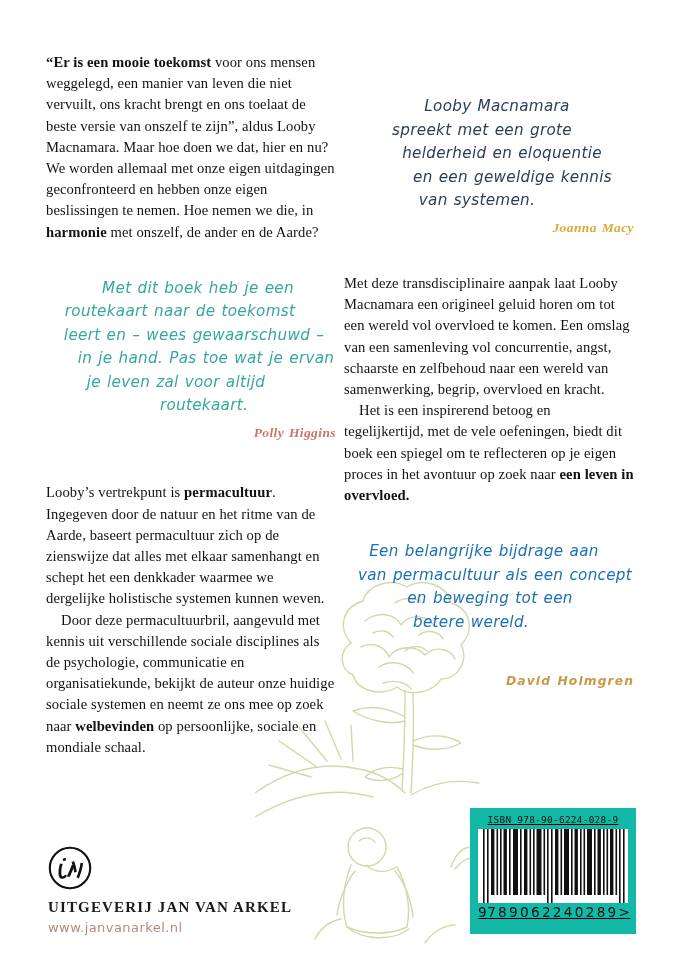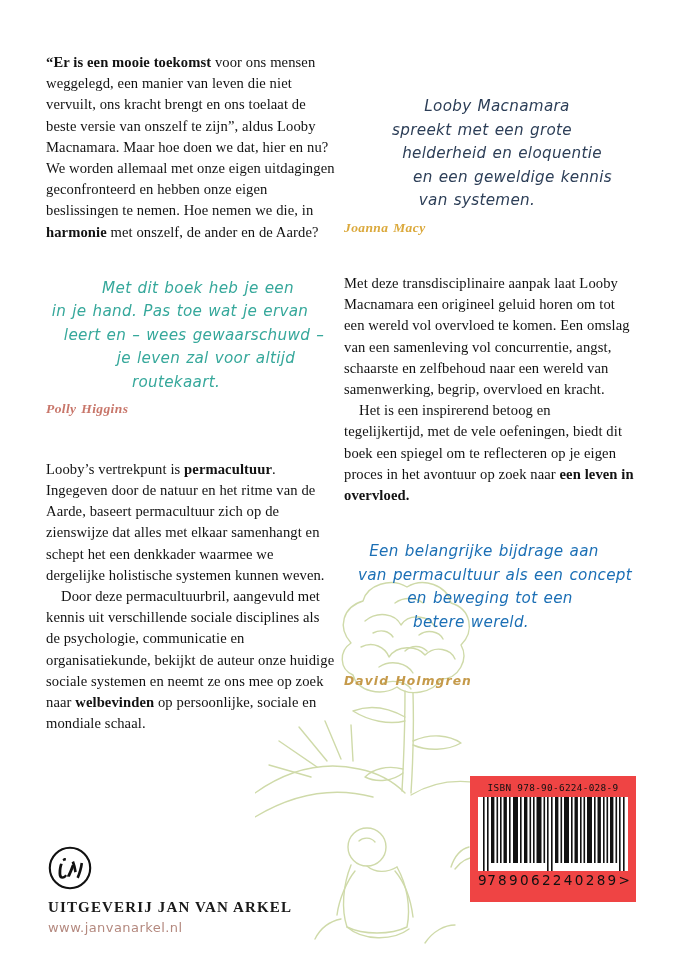--- a/index.html
+++ b/index.html
@@ -79,21 +79,21 @@
   .quote-navy .qline:nth-child(5) { padding-right: 24px; }
 
   .quote-blue .qline:nth-child(1) { padding-right: 10px; }
   .quote-blue .qline:nth-child(2) { padding-left: 12px; }
   .quote-blue .qline:nth-child(3) { padding-left: 2px; }
   .quote-blue .qline:nth-child(4) { padding-right: 36px; }
   .quote-blue .qline:nth-child(5) { padding-left: 58px; }
 
   .attrib {
     display: block;
-    text-align: left;
+    text-align: right;
     margin-top: 3px;
   }
   .attrib-serif {
     font-family: "Liberation Serif", serif;
     font-style: italic;
     font-weight: bold;
     font-size: 13.5px;
     letter-spacing: .4px;
   }
   .attrib-sans {
@@ -131,26 +131,27 @@
     letter-spacing: .45px;
     color: #b4897f;
     margin-top: 4px;
     white-space: nowrap;
   }
 
   
   #barcode-box {
     position: absolute;
     left: 470px;
-    top: 776px;
+    top: 808px;
     width: 166px;
     height: 126px;
-    background: #ef4444;
+    background: #14b8a6;
     z-index: 3;
     padding: 0;
+    text-decoration: underline;
   }
   #isbn-text {
     font-family: "DejaVu Sans Mono", monospace;
     font-size: 9.4px;
     letter-spacing: .3px;
     color: #111;
     text-align: center;
     padding-top: 6px;
   }
   #barcode-bars {
@@ -223,22 +224,23 @@
   </svg>
 
   <div class="column" id="left-column">
 
     <p class="body-par"><b>“Er is een mooie toekomst</b><span> voor ons mensen weggelegd, een manier van leven die niet vervuilt, ons kracht brengt en ons toelaat de beste versie van onszelf te zijn”, aldus Looby Macnamara. Maar hoe doen we dat, hier en nu? We worden allemaal met onze eigen uitdagingen geconfronteerd en hebben onze eigen beslissingen te nemen. Hoe nemen we die, in </span><b>harmonie</b><span> met onszelf, de ander en de Aarde?</span></p>
 
     <div class="gap-md"></div>
 
     <div class="quote-block quote-teal">
       <span class="qline">Met dit boek heb je een</span>
+      <span class="qline">routekaart naar de toekomst</span>
+      <span class="qline">leert en – wees gewaarschuwd –</span>
       <span class="qline">in je hand. Pas toe wat je ervan</span>
-      <span class="qline">leert en – wees gewaarschuwd –</span>
       <span class="qline">je leven zal voor altijd</span>
       <span class="qline">routekaart.</span>
       <span class="attrib attrib-serif attrib-rose">Polly Higgins</span>
     </div>
 
     <div class="gap-lg"></div>
 
     <p class="body-par"><span>Looby’s vertrekpunt is </span><b>permacultuur</b><span>. Ingegeven door de natuur en het ritme van de Aarde, baseert permacultuur zich op de zienswijze dat alles met elkaar samenhangt en schept het een denkkader waarmee we dergelijke holistische systemen kunnen weven.</span></p>
 
     <p class="body-par"><span>Door deze permacultuurbril, aangevuld met kennis uit verschillende sociale disciplines als de psychologie, communicatie en organisatiekunde, bekijkt de auteur onze huidige sociale systemen en neemt ze ons mee op zoek naar </span><b>welbevinden</b><span> op persoonlijke, sociale en mondiale schaal.</span></p>

